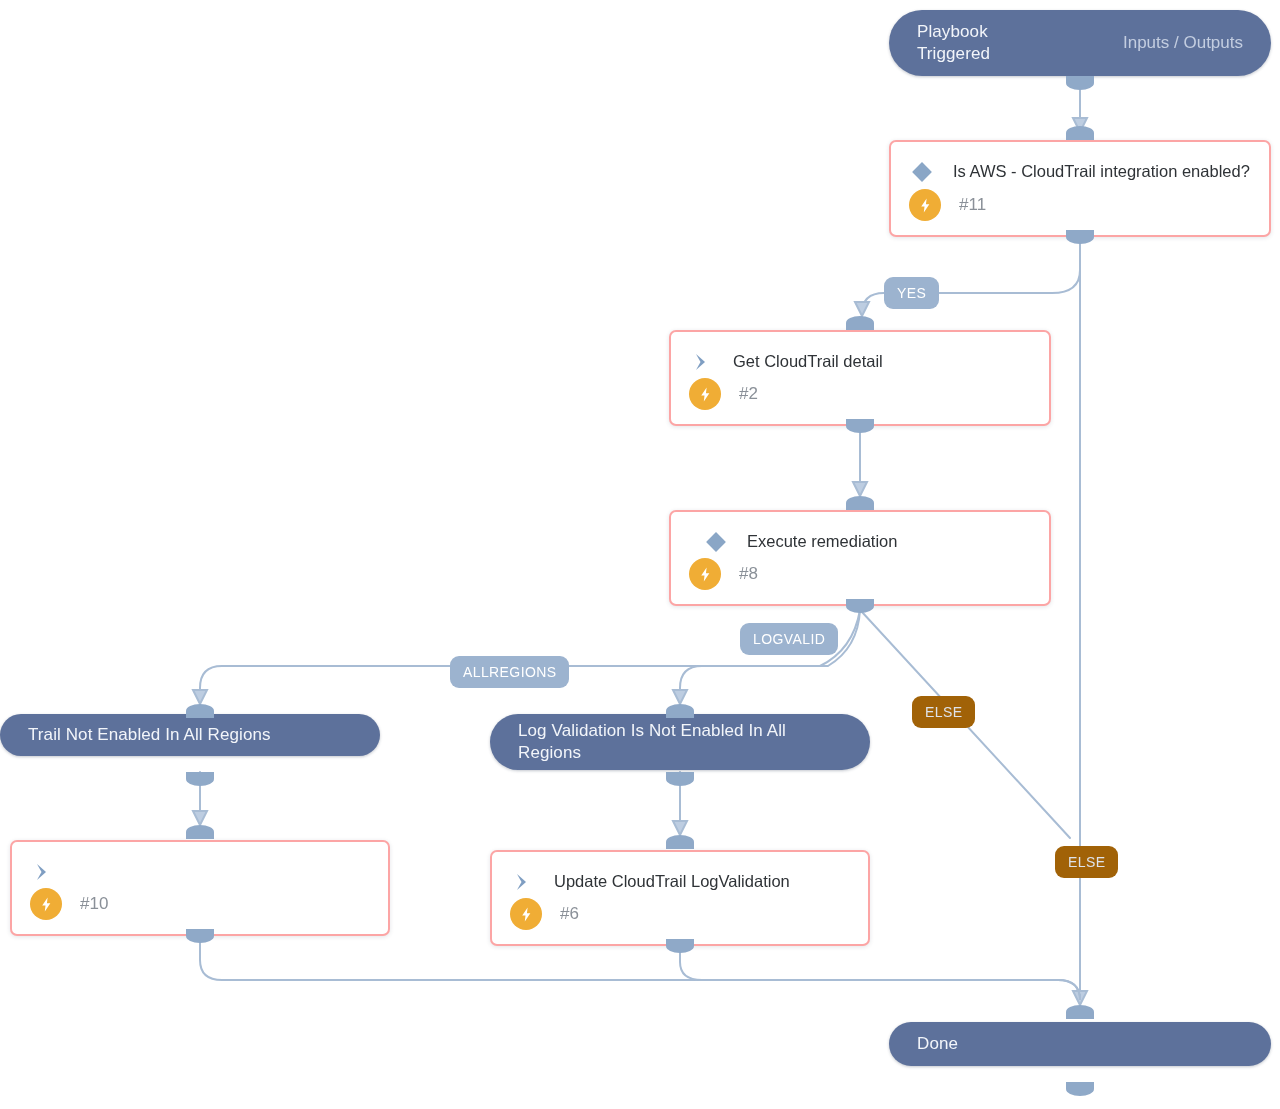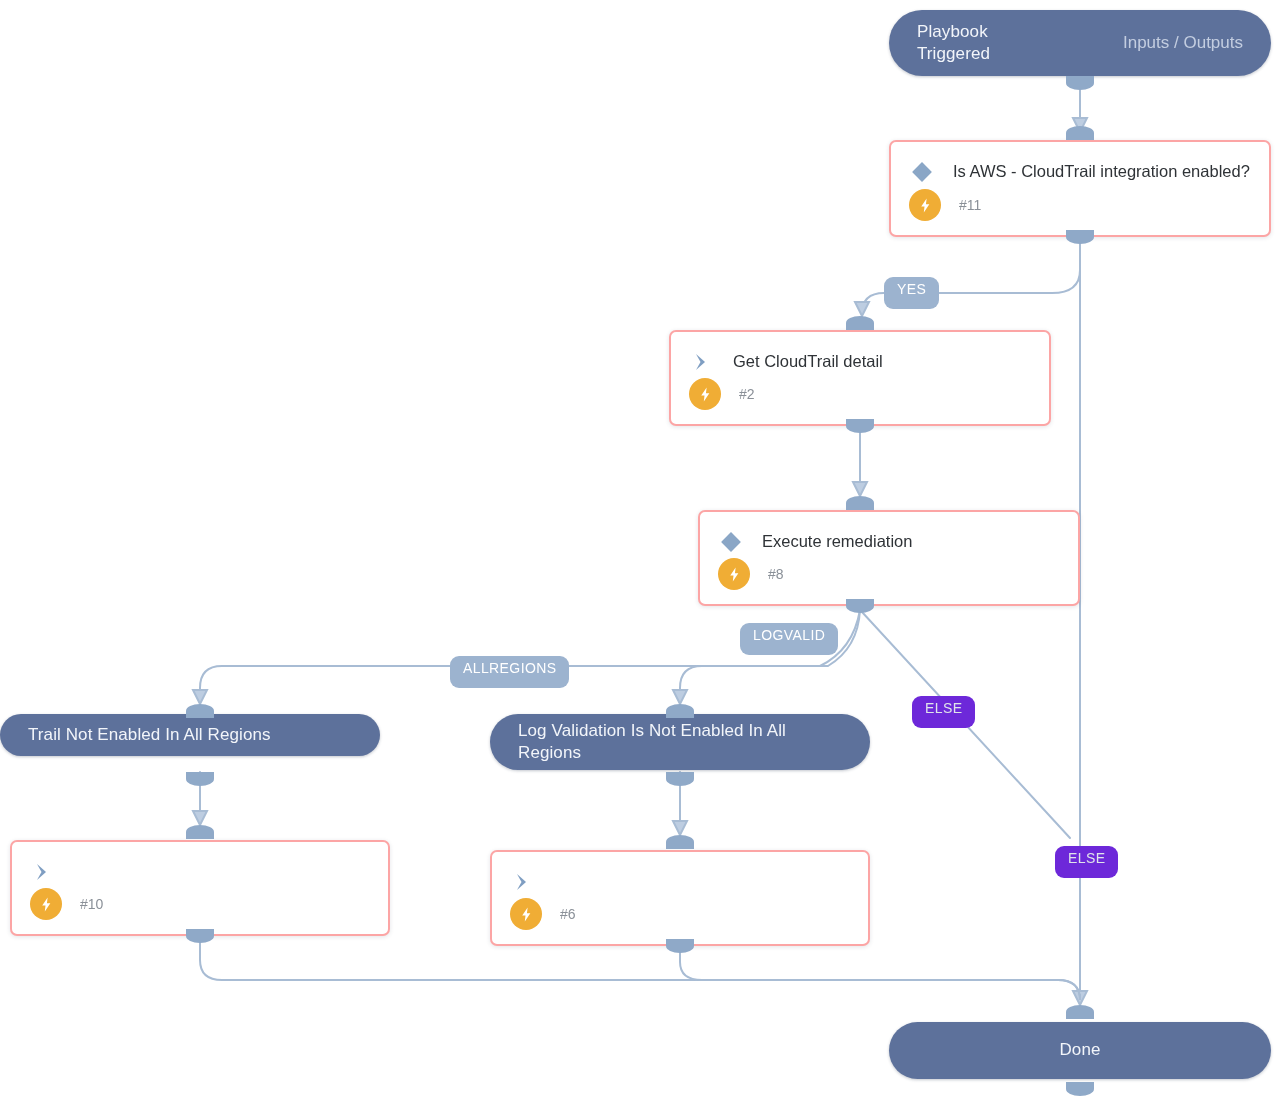--- a/index.html
+++ b/index.html
@@ -99,21 +99,21 @@
     width: 32px;
     height: 32px;
     min-width: 32px;
     border-radius: 50%;
     background: #f0ad35;
     display: flex;
     align-items: center;
     justify-content: center;
   }
   .card-id {
-    font-size: 14px;
+    font-size: 17px;
     color: #8a9098;
     padding-left: 18px;
   }
 
   
   .port {
     position: absolute;
     width: 28px;
     height: 14px;
     background: #8fa9c8;
@@ -123,36 +123,36 @@
     border-radius: 0 0 28px 28px / 0 0 14px 14px;
   }
   .port.in {           
     border-radius: 28px 28px 0 0 / 14px 14px 0 0;
   }
 
   
   .blabel {
     position: absolute;
     display: flex;
-    align-items: flex-end;
+    align-items: center;
     justify-content: center;
     height: 32px;
-    padding: 12px 13px;
+    padding: 0 13px;
     border-radius: 9px;
     font-size: 14px;
     letter-spacing: 0.4px;
     z-index: 4;
     box-sizing: border-box;
   }
   .blabel.light {
     background: #9cb3cf;
     color: #ffffff;
   }
   .blabel.dark {
-    background: #6d28d9;
+    background: #a16207;
     color: #dfe3ea;
   }
 </style>
 </head>
 <body>
 
 <div id="canvas">
 
   <svg id="edges" viewBox="0 0 1280 1109" width="1280" height="1109">
     <defs>
@@ -240,21 +240,21 @@
         <svg width="17" height="17" viewBox="0 0 24 24" aria-hidden="true">
           <path d="M13.6 2 L6 13.4 h4.6 L9.6 22 L17.4 10.4 h-4.8 Z" fill="#ffffff"></path>
         </svg>
       </span>
       <span class="card-id">#2</span>
     </div>
   </div>
   <div class="port out" style="left:846px; top:419px;"></div>
 
   <div class="port in" style="left:846px; top:496px;"></div>
-  <div class="node card" style="left:698px; top:510px; width:382px; height:96px;">
+  <div class="node card" style="left:669px; top:510px; width:382px; height:96px;padding-left:14px;">
     <div class="card-head">
       <span class="card-icon">
         <svg width="26" height="26" viewBox="0 0 26 26" aria-hidden="true">
           <rect x="6" y="6" width="14" height="14" transform="rotate(45 13 13)" fill="#8aa6c6"></rect>
         </svg>
       </span>
       <span class="card-title">Execute remediation</span>
     </div>
     <div class="card-foot">
       <span class="bolt">
@@ -313,31 +313,32 @@
   <div class="port out" style="left:186px; top:929px;"></div>
 
   <div class="port in" style="left:666px; top:835px;"></div>
   <div class="node card" style="left:490px; top:850px; width:380px; height:96px;">
     <div class="card-head">
       <span class="card-icon">
         <svg width="26" height="26" viewBox="0 0 26 26" aria-hidden="true">
           <path d="M7 5 L16 13 L7 21 L11.5 13 Z" fill="#7f9ec2"></path>
         </svg>
       </span>
+      <span class="card-title">Update CloudTrail LogValidation</span>
     </div>
     <div class="card-foot">
       <span class="bolt">
         <svg width="17" height="17" viewBox="0 0 24 24" aria-hidden="true">
           <path d="M13.6 2 L6 13.4 h4.6 L9.6 22 L17.4 10.4 h-4.8 Z" fill="#ffffff"></path>
         </svg>
       </span>
       <span class="card-id">#6</span>
     </div>
   </div>
   <div class="port out" style="left:666px; top:939px;"></div>
 
   <div class="port in" style="left:1066px; top:1005px;"></div>
-  <div class="node pill" style="left:889px; top:1022px; width:382px; height:57px;justify-content:center;">
+  <div class="node pill" style="left:889px; top:1022px; width:382px; height:44px;">
     <span class="pill-title">Done</span>
   </div>
   <div class="port out" style="left:1066px; top:1082px;"></div>
 
 </div>
 
 </body></html>

